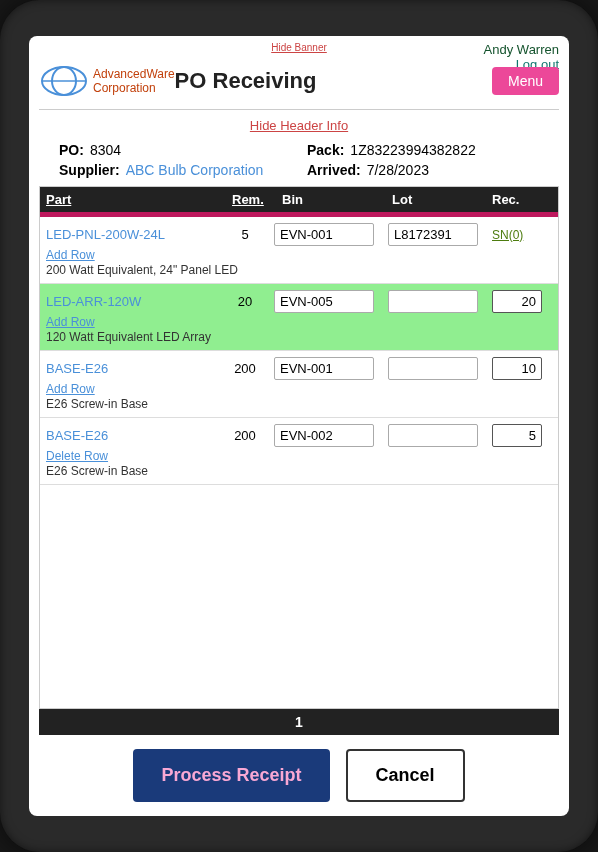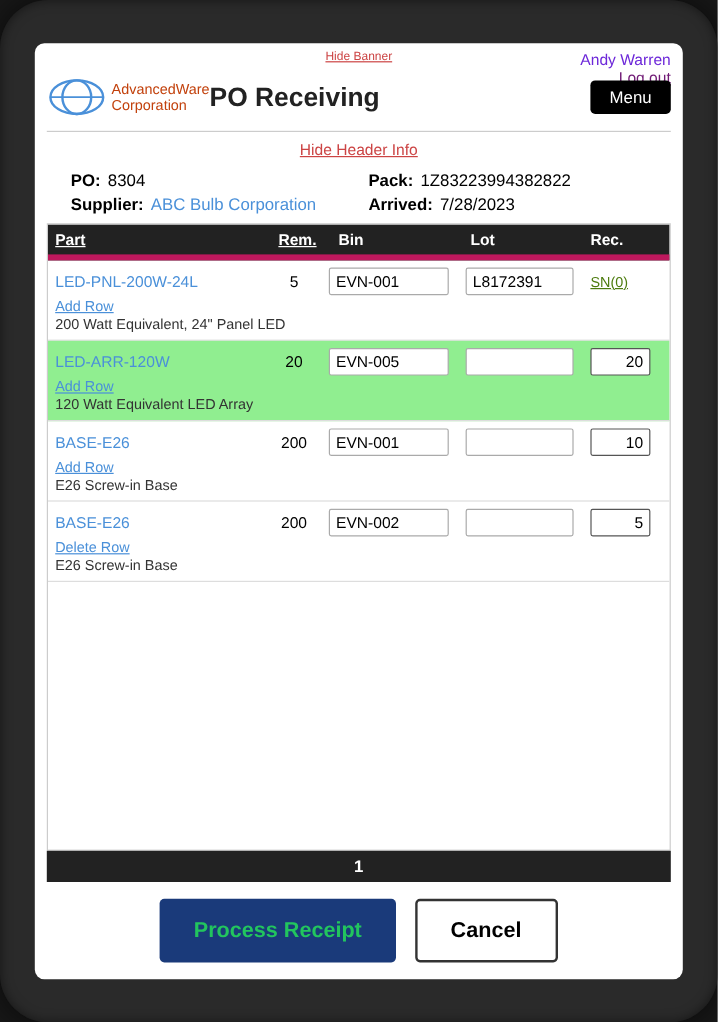--- a/index.html
+++ b/index.html
@@ -54,25 +54,25 @@
       position: absolute;
       right: 10px;
       top: 6px;
       text-align: right;
       font-size: 13px;
     }
 
     .user-name {
       display: block;
       font-weight: normal;
-      color: #6d28d9;
+      color: #14532d;
     }
 
     .logout-link {
-      color: #701a75;
+      color: #0f766e;
       text-decoration: underline;
       font-size: 13px;
       cursor: pointer;
     }
 
     .header-row {
       display: flex;
       align-items: center;
       padding: 4px 10px 8px;
       position: relative;
@@ -96,21 +96,21 @@
     }
 
     .page-title {
       flex: 1;
       font-size: 22px;
       font-weight: bold;
       color: #222;
     }
 
     .menu-button {
-      background: #000000;
+      background: #ec4899;
       color: #fff;
       border: none;
       padding: 6px 16px;
       font-size: 14px;
       border-radius: 4px;
       cursor: pointer;
     }
 
     .divider {
       border: none;
@@ -280,21 +280,21 @@
 
     .action-buttons {
       display: flex;
       justify-content: center;
       gap: 16px;
       padding: 14px 10px;
     }
 
     .process-btn {
       background: #1a3a7a;
-      color: #22c55e;
+      color: #f9a8d4;
       border: none;
       padding: 14px 28px;
       font-size: 18px;
       font-weight: bold;
       border-radius: 4px;
       cursor: pointer;
       min-width: 160px;
     }
 
     .cancel-btn {

